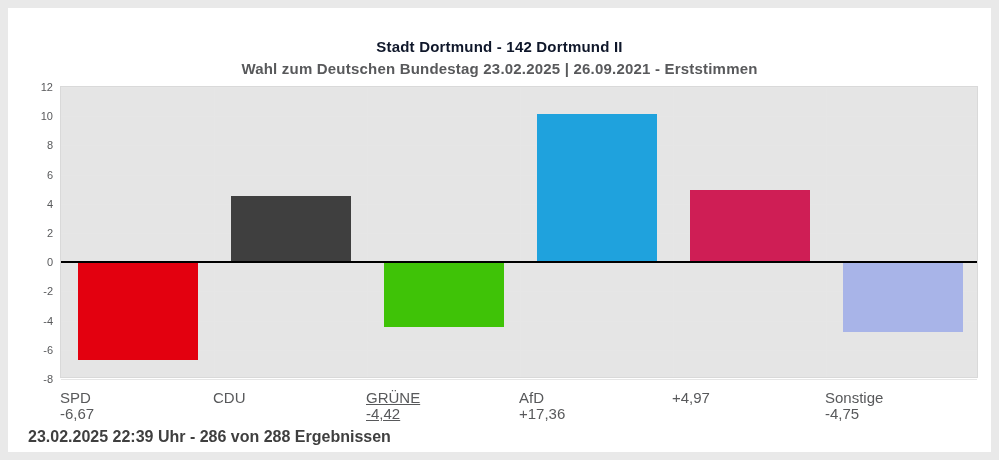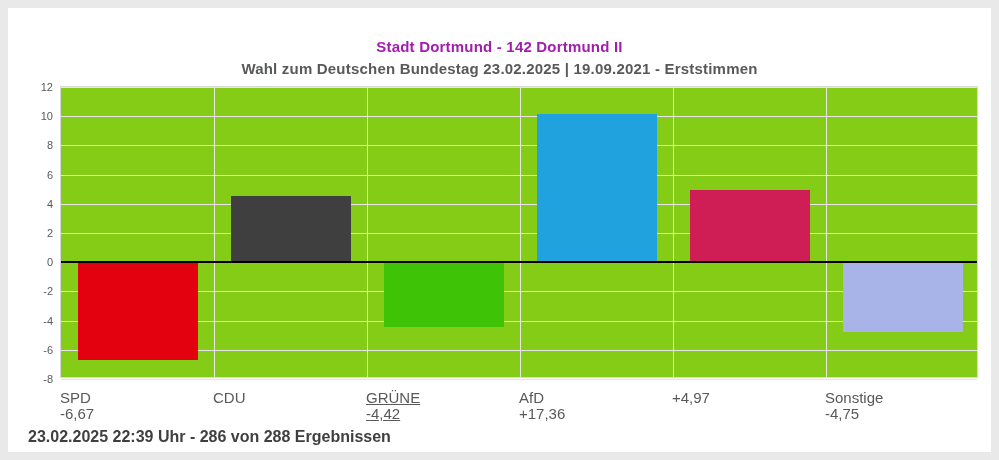--- a/index.html
+++ b/index.html
@@ -29,21 +29,21 @@
   .titles {
     position: absolute;
     left: 0;
     top: 28px;
     width: 100%;
     text-align: center;
   }
   .title-main {
     font-size: 15px;
     font-weight: bold;
-    color: #a21caf;
+    color: #0f172a;
     line-height: 22px;
     letter-spacing: 0.2px;
   }
   .title-sub {
     font-size: 15px;
     font-weight: bold;
     color: #58595b;
     line-height: 22px;
     letter-spacing: 0.2px;
   }
@@ -57,21 +57,21 @@
     height: 292px;
   }
   .plot {
     position: absolute;
     left: 0;
     top: 0;
     right: 0;
     bottom: 0;
     border: 1px solid #d9d9d9;
     box-sizing: border-box;
-    background: #84cc16;
+    background: #e5e5e5;
   }
   .gridline {
     position: absolute;
     left: 0;
     right: 0;
     height: 1px;
     background: #e6e6e6;
   }
   .vline {
     position: absolute;
@@ -126,21 +126,21 @@
   }
 </style>
 </head>
 <body>
 
 <div class="page">
   <div class="card">
 
     <div class="titles">
       <div class="title-main">Stadt Dortmund - 142 Dortmund II</div>
-      <div class="title-sub">Wahl zum Deutschen Bundestag 23.02.2025  | 19.09.2021 - Erststimmen</div>
+      <div class="title-sub">Wahl zum Deutschen Bundestag 23.02.2025  | 26.09.2021 - Erststimmen</div>
     </div>
 
     <div class="plot-wrap">
       <div class="plot" id="plot">
           <div class="gridline" style="top: 0px;"></div>
           <div class="ytick" style="top: 0px;">12</div>
           <div class="gridline" style="top: 29.2px;"></div>
           <div class="ytick" style="top: 29.2px;">10</div>
           <div class="gridline" style="top: 58.4px;"></div>
           <div class="ytick" style="top: 58.4px;">8</div>

